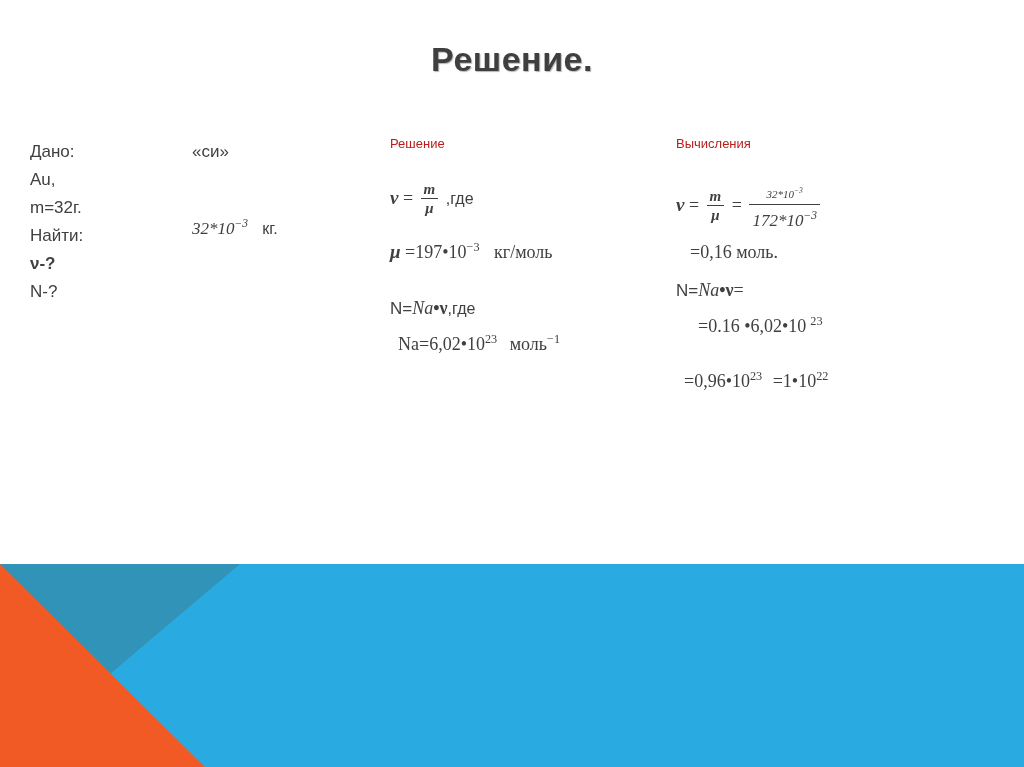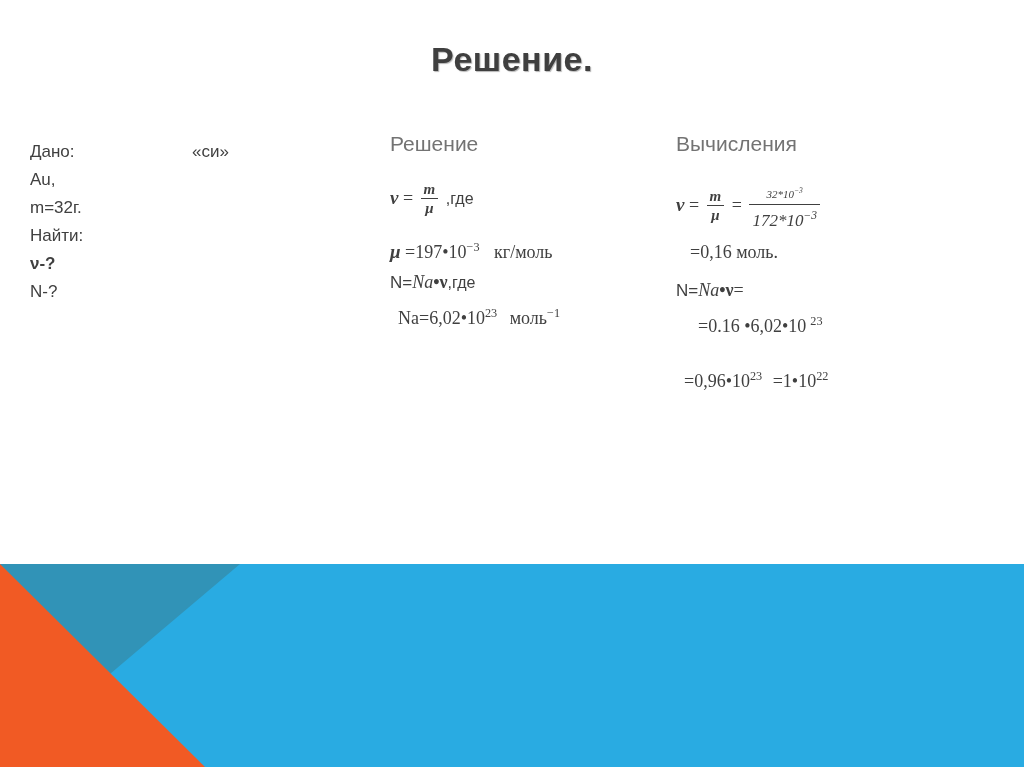--- a/index.html
+++ b/index.html
@@ -56,23 +56,23 @@
     line-height: 28px;
     white-space: nowrap;
   }
   .line.serif {
     font-family: "Liberation Serif", serif;
   }
   .bold { font-weight: bold; }
   .ital { font-style: italic; }
 
   .hdr {
-    font-size: 21px;
+    font-size: 13px;
     line-height: 28px;
-    color: #737373;
+    color: #b91c1c;
     margin-bottom: 24px;
     white-space: nowrap;
   }
 
   
   .frac {
     display: inline-block;
     vertical-align: middle;
     text-align: center;
     margin: 0 3px;
@@ -105,21 +105,21 @@
     font-weight: bold;
     font-style: italic;
     font-size: 19px;
   }
 
   sup { font-size: 0.68em; }
 
   .sp-top-8  { margin-top: 8px; }
   .sp-top-14 { margin-top: 14px; }
   .sp-top-20 { margin-top: 20px; }
-  .sp-top-26 { }
+  .sp-top-26 { margin-top: 26px; }
 
   
   .band {
     position: absolute;
     left: 0;
     bottom: 0;
     width: 1024px;
     height: 203px;
   }
   .band-blue {
@@ -160,20 +160,24 @@
       <div class="line">Au,</div>
       <div class="line">m=32г.</div>
       <div class="line">Найти:</div>
       <div class="line bold">ν-?</div>
       <div class="line">N-?</div>
     </div>
 
     <div class="col col-si">
       <div class="line">«си»</div>
       <div style="height:44px"></div>
+      <div class="line serif ital">
+        <span>32*10</span><sup>−3</sup>
+        <span style="font-style:normal;font-family:'Liberation Sans',sans-serif;font-size:16px;margin-left:10px">кг.</span>
+      </div>
     </div>
 
     <div class="col col-solution">
       <div class="hdr">Решение</div>
 
       <div class="eqline sp-top-8">
         <span class="sym">ν</span>
         <span>=</span>
         <span class="frac">
           <span class="num ital bold">m</span>

